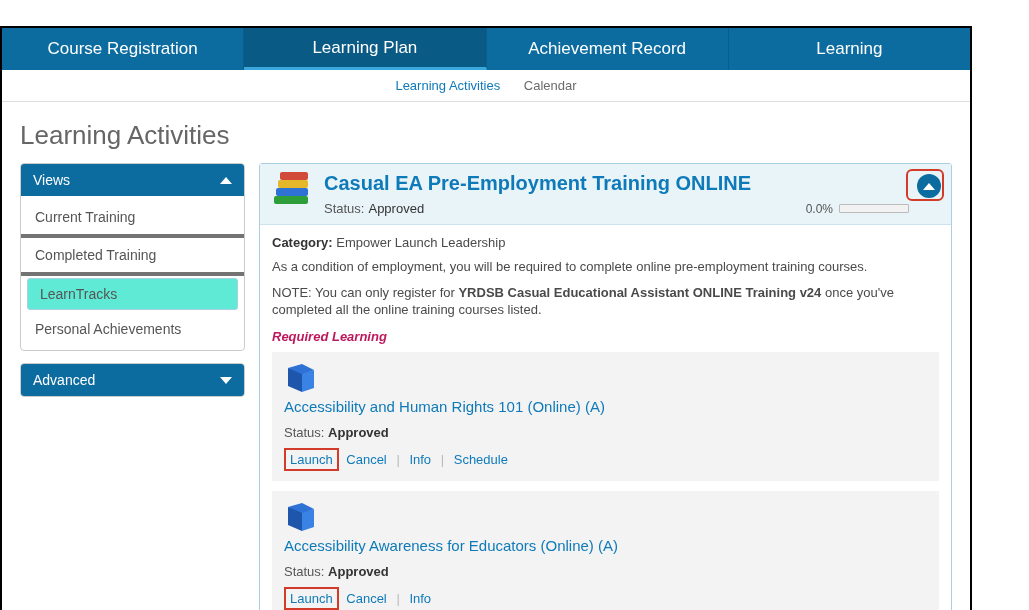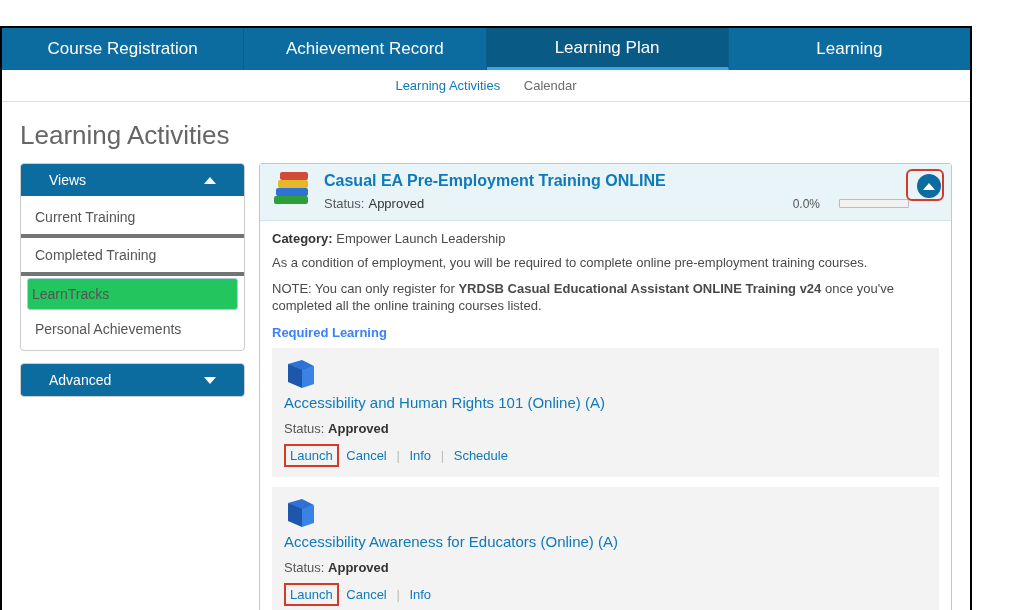--- a/index.html
+++ b/index.html
@@ -69,21 +69,21 @@
   .panel {
     border: 1px solid #ccc;
     border-radius: 4px;
     margin-bottom: 12px;
     overflow: hidden;
     background: #fff;
   }
   .panel-hd {
     background: #0c6ca0;
     color: #fff;
-    padding: 8px 28px;
+    padding: 8px 12px;
     font-size: 14px;
     display: flex;
     justify-content: space-between;
     align-items: center;
     cursor: pointer;
   }
   .panel-hd .caret-up, .panel-hd .caret-down {
     width: 0; height: 0; display: inline-block;
   }
   .panel-hd .caret-up {
@@ -99,25 +99,25 @@
   .panel-body { padding: 4px 0; }
   .view-item {
     padding: 9px 14px;
     font-size: 14px;
     color: #555;
     cursor: pointer;
     border-bottom: 4px solid #737373;
   }
   .view-item:last-child { border-bottom: none; }
   .view-item.selected {
-    background: #22c55e;
+    background: #5eead4;
     border: 1px solid #a9cfe3;
     border-radius: 3px;
     margin: 2px 6px;
-    padding: 7px 4px;
+    padding: 7px 12px;
   }
   .link-item {
     padding: 12px 14px;
     color: #555;
     cursor: pointer;
   }
 
   
   .course-card {
     border: 1px solid #a9cfe3;
@@ -127,25 +127,25 @@
   .course-hd {
     display: flex;
     align-items: flex-start;
     background: #e9f4f9;
     border-bottom: 1px solid #cfe3ee;
     padding: 8px 10px;
     position: relative;
   }
   .books-icon { width: 44px; height: 40px; margin-right: 10px; flex: 0 0 44px; }
   .course-hd-main { flex: 1; }
-  .course-title { color: #0e7ab9; font-size: 16px; font-weight: bold; margin-bottom: 6px; cursor: pointer; }
+  .course-title { color: #0e7ab9; font-size: 20px; font-weight: bold; margin-bottom: 6px; cursor: pointer; }
   .status-row { font-size: 13px; color: #555; display: flex; align-items: center; }
   .status-row .lbl { margin-right: 4px; }
   .status-row .val { color: #333; }
-  .progress-area { margin-left: auto; display: flex; align-items: center; gap: 19px; font-size: 12px; color: #555;}
+  .progress-area { margin-left: auto; display: flex; align-items: center; gap: 6px; font-size: 12px; color: #555;}
   .progress-bar { width: 70px; height: 9px; border: 1px solid #bbb; background: #f2f2f2; border-radius: 1px;}
   .collapse-btn {
     width: 24px; height: 24px; border-radius: 50%;
     background: #0c6ca0;
     display: flex; align-items: center; justify-content: center;
     cursor: pointer;
     margin-left: 8px; margin-top: 2px;
   }
   .collapse-btn .tri {
     width: 0; height: 0;
@@ -153,21 +153,21 @@
     border-right: 6px solid transparent;
     border-bottom: 7px solid #fff;
   }
   .redbox { outline: 2px solid #d23b2a; outline-offset: 1px; }
 
   .course-body { padding: 10px 12px 6px 12px; font-size: 13px; color: #4a4a4a; }
   .meta-line { margin-bottom: 2px; }
   .meta-line b { color: #333; }
   .desc { margin: 8px 0; line-height: 1.35; }
   .note { margin-bottom: 10px; line-height: 1.35; }
-  .req-heading { font-weight: bold; color: #3b82f6; margin: 6px 0 8px 0; }
+  .req-heading { font-weight: bold; color: #be185d; margin: 6px 0 8px 0; font-style: italic; }
 
   .req-item {
     background: #f3f3f3;
     padding: 10px 12px 10px 12px;
     margin-bottom: 10px;
   }
   .req-icon { width: 34px; height: 32px; display:block; margin-bottom: 4px;}
   .req-title { color: #0e7ab9; font-size: 15px; margin-bottom: 10px; cursor: pointer;}
   .req-status { font-size: 13px; color: #555; margin-bottom: 8px;}
   .req-status .val{ font-weight: bold; color: #333;}
@@ -175,22 +175,22 @@
   .req-actions a { color: #0e7ab9; text-decoration: none; cursor: pointer; }
   .sep { color: #bbb; margin: 0 6px; }
   .launch-box { border: 2px solid #d23b2a; padding: 2px 4px; display: inline-block; margin-right: 4px;}
 </style>
 </head>
 <body>
 
 <div class="frame">
   <div class="topnav">
     <div class="tab">Course Registration</div>
+    <div class="tab active">Learning Plan</div>
     <div class="tab">Achievement Record</div>
-    <div class="tab active">Learning Plan</div>
     <div class="tab">Learning</div>
   </div>
   <div class="subnav">
     <a class="active">Learning Activities</a>
     <a class="inactive">Calendar</a>
   </div>
 
   <div class="page">
     <h1 class="page-title">Learning Activities</h1>
 

